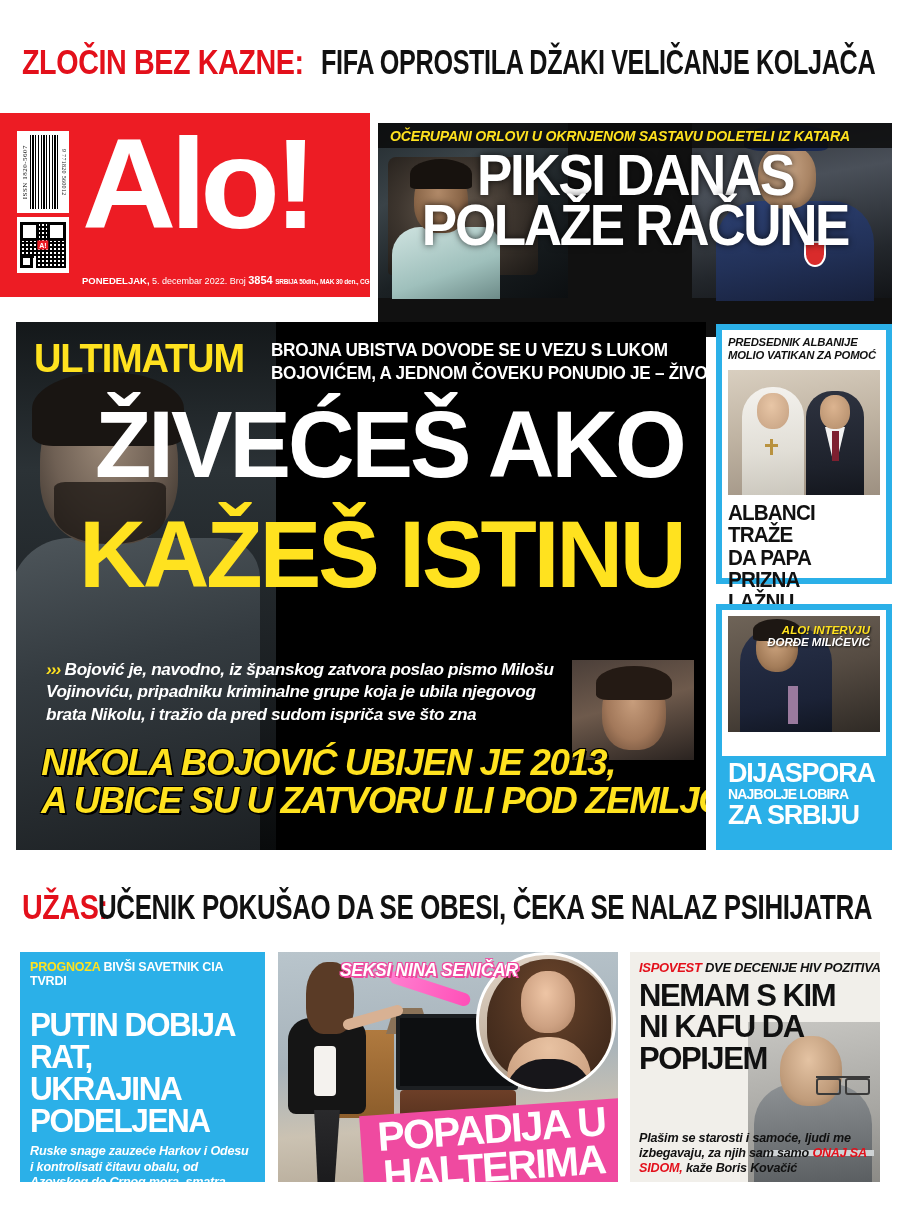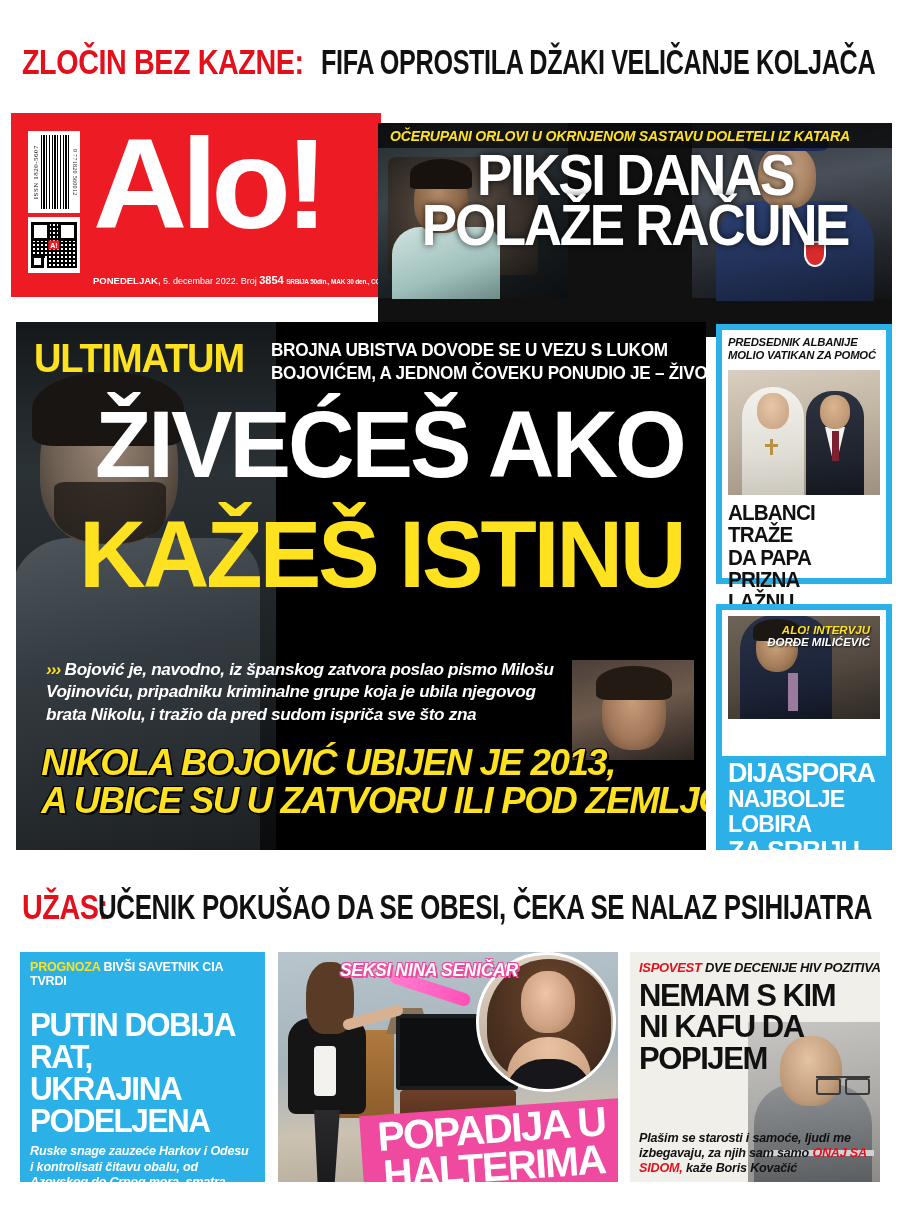--- a/index.html
+++ b/index.html
@@ -24,21 +24,21 @@
   }
   .strap-rest {
     color: #111; font-weight: 900; font-size: 35px;
     letter-spacing: -0.5px; transform: scaleX(0.72);
     transform-origin: left center; line-height: 1;
     margin-left: -44px;
   }
 
   
   .masthead {
-    position: absolute; left: 11px; top: 113px; width: 370px; height: 184px;
+    position: absolute; left: 0; top: 113px; width: 370px; height: 184px;
     background: #ed1c24;
   }
   .barcode-col {
     position: absolute; left: 17px; top: 18px; width: 52px; height: 150px;
   }
   .barcode-box {
     position: absolute; left: 0; top: 0; width: 52px; height: 82px;
     background: #fff; padding: 3px 2px;
     display: flex; align-items: center; justify-content: flex-end;
   }
@@ -308,21 +308,21 @@
     background: #7d2030;
   }
   .rb1-head {
     position: absolute; left: 6px; top: 172px; right: 4px;
     color: #111; font-weight: 900; font-size: 21.5px; line-height: 1.04;
     letter-spacing: -0.9px;
   }
   .rb1-head div { transform: scaleX(0.96); transform-origin: left; }
 
   .rb2-photo {
-    position: absolute; left: 6px; top: 6px; width: 152px; height: 103px;
+    position: absolute; left: 6px; top: 6px; width: 152px; height: 116px;
     background: linear-gradient(165deg,#6f6458 0%,#554b42 50%,#2f2a25 100%);
     overflow: hidden;
   }
   .mil-body {
     position: absolute; left: 12px; bottom: 0; width: 92px; height: 104px;
     background: linear-gradient(170deg,#29324a 0%,#1b2236 70%,#111622 100%);
     border-radius: 34px 34px 0 0;
   }
   .mil-head {
     position: absolute; left: 28px; top: 8px; width: 42px; height: 48px;
@@ -341,21 +341,21 @@
     color: #fff; font-weight: 900; font-style: italic; line-height: 1.06;
     text-shadow: 1px 1px 2px rgba(0,0,0,0.8);
   }
   .rb2-kicker .k1 { color: #ffe21f; font-size: 11.5px; display: block; }
   .rb2-kicker .k2 { color: #fff; font-size: 11.5px; display: block; }
   .rb2-head {
     position: absolute; left: 0; top: 146px; right: 0; bottom: 0;
     background: #2bb0e8; padding: 4px 6px 0 6px;
   }
   .rb2-l1 { color: #fff; font-weight: 900; font-size: 27px; line-height: 1; letter-spacing: -1.2px; }
-  .rb2-l2 { color: #fff; font-weight: 900; font-size: 23px; line-height: 1.1; letter-spacing: -0.8px; }
+  .rb2-l2 { color: #fff; font-weight: 900; font-size: 14px; line-height: 1.1; letter-spacing: -0.8px; }
   .rb2-l3 { color: #fff; font-weight: 900; font-size: 27px; line-height: 1.02; letter-spacing: -1.2px; }
 
   
   .mid-strap {
     position: absolute; left: 0; top: 884px; width: 900px; height: 44px;
     display: flex; align-items: center; padding-left: 22px;
     white-space: nowrap; overflow: hidden;
   }
   .mid-kicker {
     color: #e3101b; font-weight: 900; font-size: 35px; line-height: 1;

